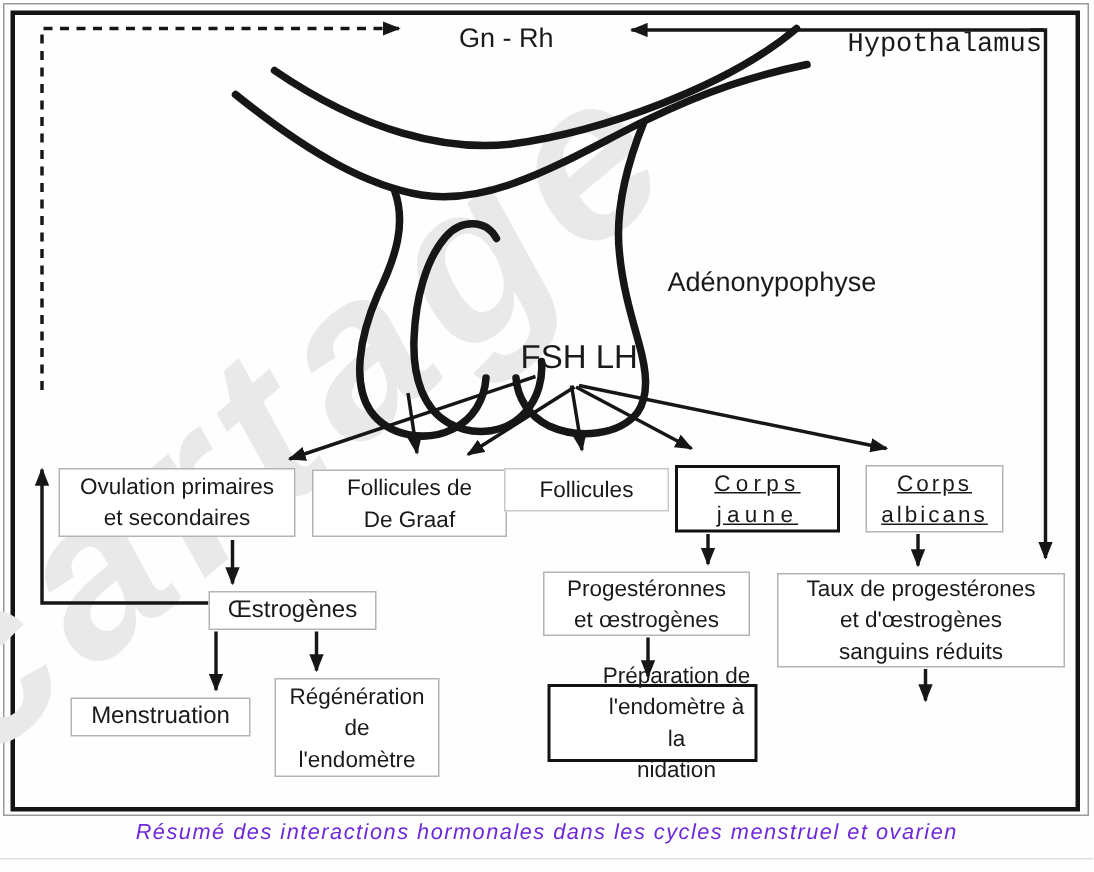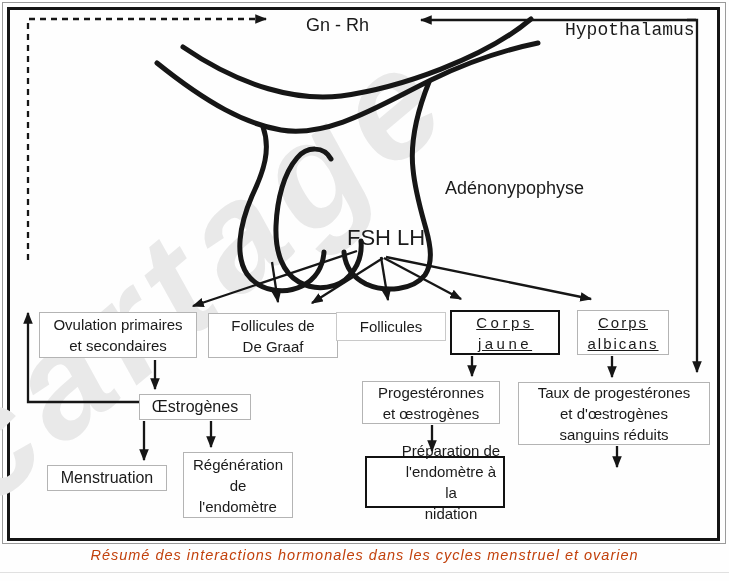--- a/index.html
+++ b/index.html
@@ -20,21 +20,21 @@
   .box{
     position:absolute;z-index:3;background:#fff;border:1px solid #b4b4b4;
     display:flex;align-items:center;justify-content:center;text-align:center;
     font-size:15px;line-height:1.4;white-space:pre-line;box-sizing:border-box;
   }
   .box.strong{border:2px solid #121212;}
   .box.spaced{letter-spacing:3.5px;text-decoration:underline;}
   .lbl{position:absolute;z-index:3;font-size:18px;white-space:nowrap;}
   .caption{
     position:absolute;left:0;top:547px;width:729px;text-align:center;z-index:3;
-    font-size:14.5px;font-style:italic;letter-spacing:1px;color:#c2410c;
+    font-size:14.5px;font-style:italic;letter-spacing:1px;color:#6d28d9;
   }
   .bottom-rule{position:absolute;left:0;top:572px;width:729px;height:1px;background:#e0e0e0;z-index:0;}
 </style>
 </head>
 <body>
 
 <div id="stage">
 
   <div class="bottom-rule"></div>
 

